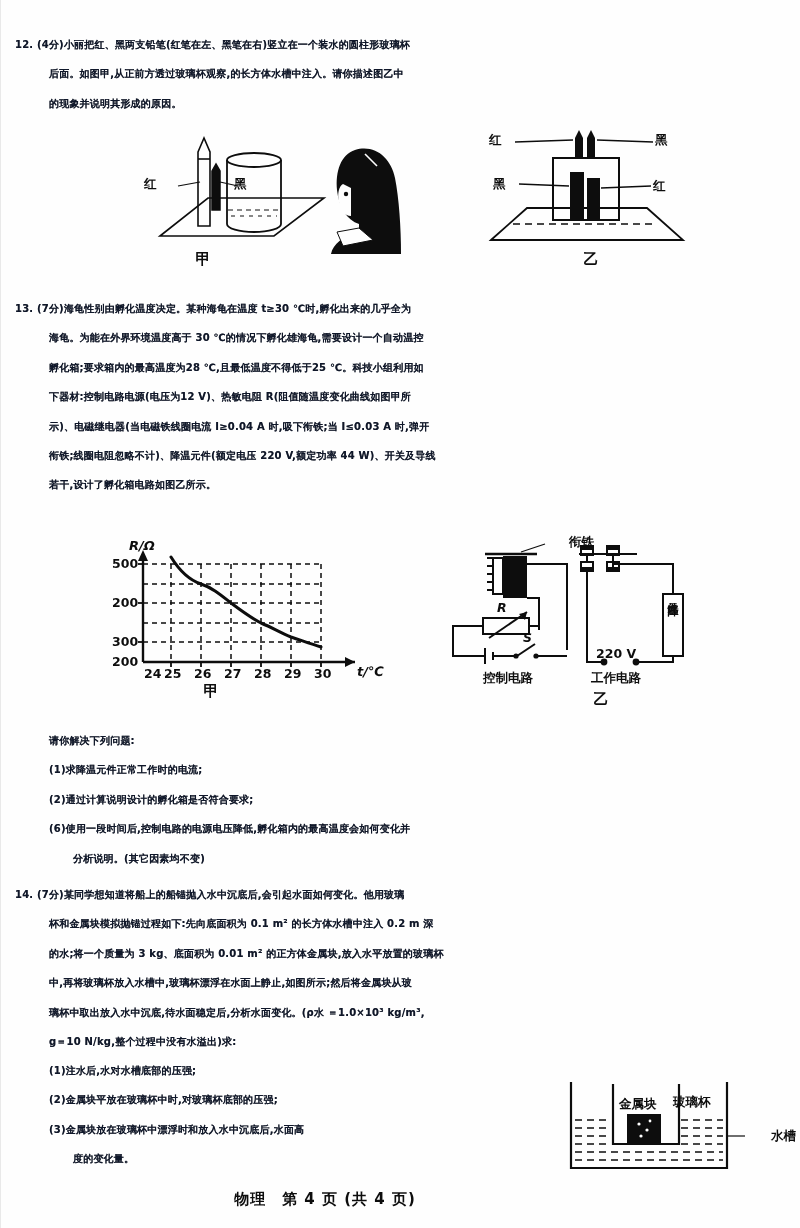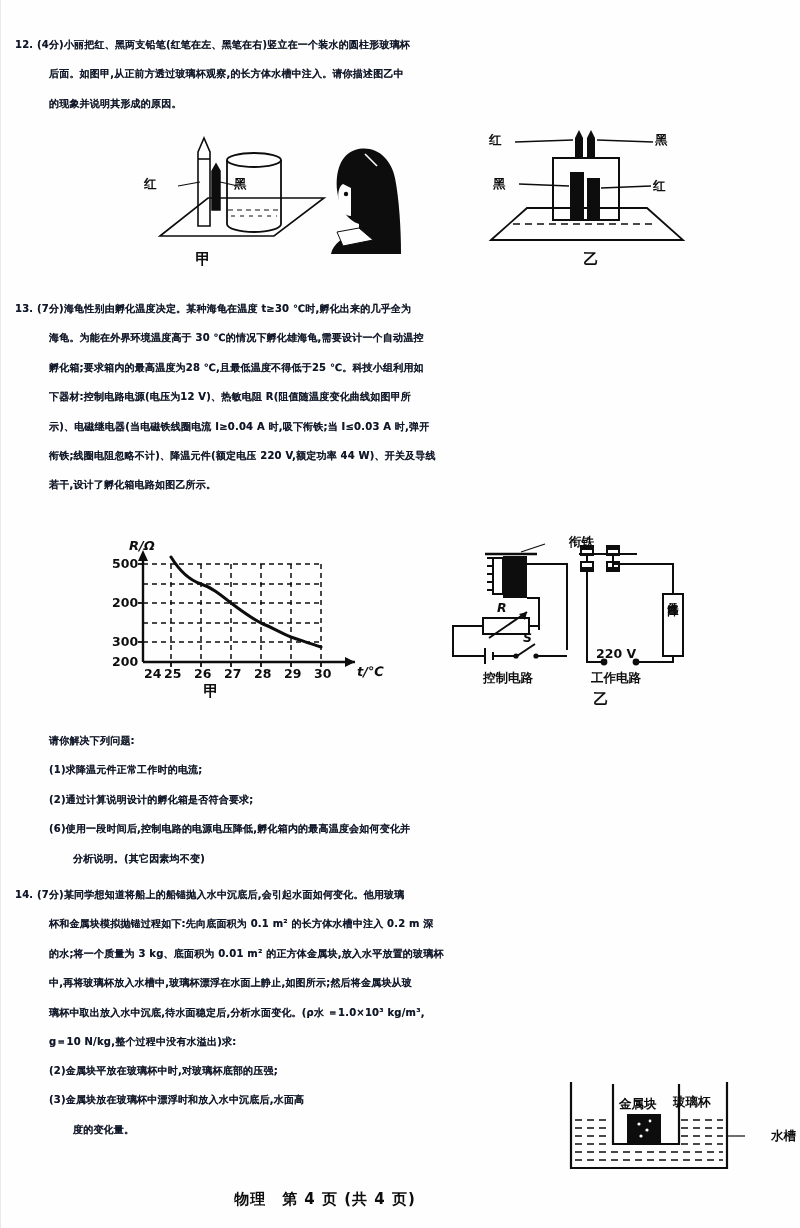--- a/index.html
+++ b/index.html
@@ -358,20 +358,21 @@
   <div class="qblock" style="left:14px; top:880px; width:772px;">
     <div class="qline">14. (7分)某同学想知道将船上的船锚抛入水中沉底后,会引起水面如何变化。他用玻璃</div>
     <div class="qline indent1">杯和金属块模拟抛锚过程如下:先向底面积为 0.1 m² 的长方体水槽中注入 0.2 m 深</div>
     <div class="qline indent1">的水;将一个质量为 3 kg、底面积为 0.01 m² 的正方体金属块,放入水平放置的玻璃杯</div>
     <div class="qline indent1">中,再将玻璃杯放入水槽中,玻璃杯漂浮在水面上静止,如图所示;然后将金属块从玻</div>
     <div class="qline indent1">璃杯中取出放入水中沉底,待水面稳定后,分析水面变化。(ρ水 ＝1.0×10³ kg/m³,</div>
     <div class="qline indent1">g＝10 N/kg,整个过程中没有水溢出)求:</div>
   </div>
 
   <div class="qblock" style="left:14px; top:1056px; width:560px;">
+    <div class="qline indent1">(1)注水后,水对水槽底部的压强;</div>
     <div class="qline indent1">(2)金属块平放在玻璃杯中时,对玻璃杯底部的压强;</div>
     <div class="qline indent1">(3)金属块放在玻璃杯中漂浮时和放入水中沉底后,水面高</div>
     <div class="qline indent2">度的变化量。</div>
   </div>
 
   <div class="fig" style="left:556px; top:1078px; width:200px; height:100px;">
     <svg width="200" height="100" viewBox="0 0 200 100">
 
       <g class="ink" stroke-width="2.2">
         <path d="M14,4 L14,90 L170,90 L170,4"></path>

